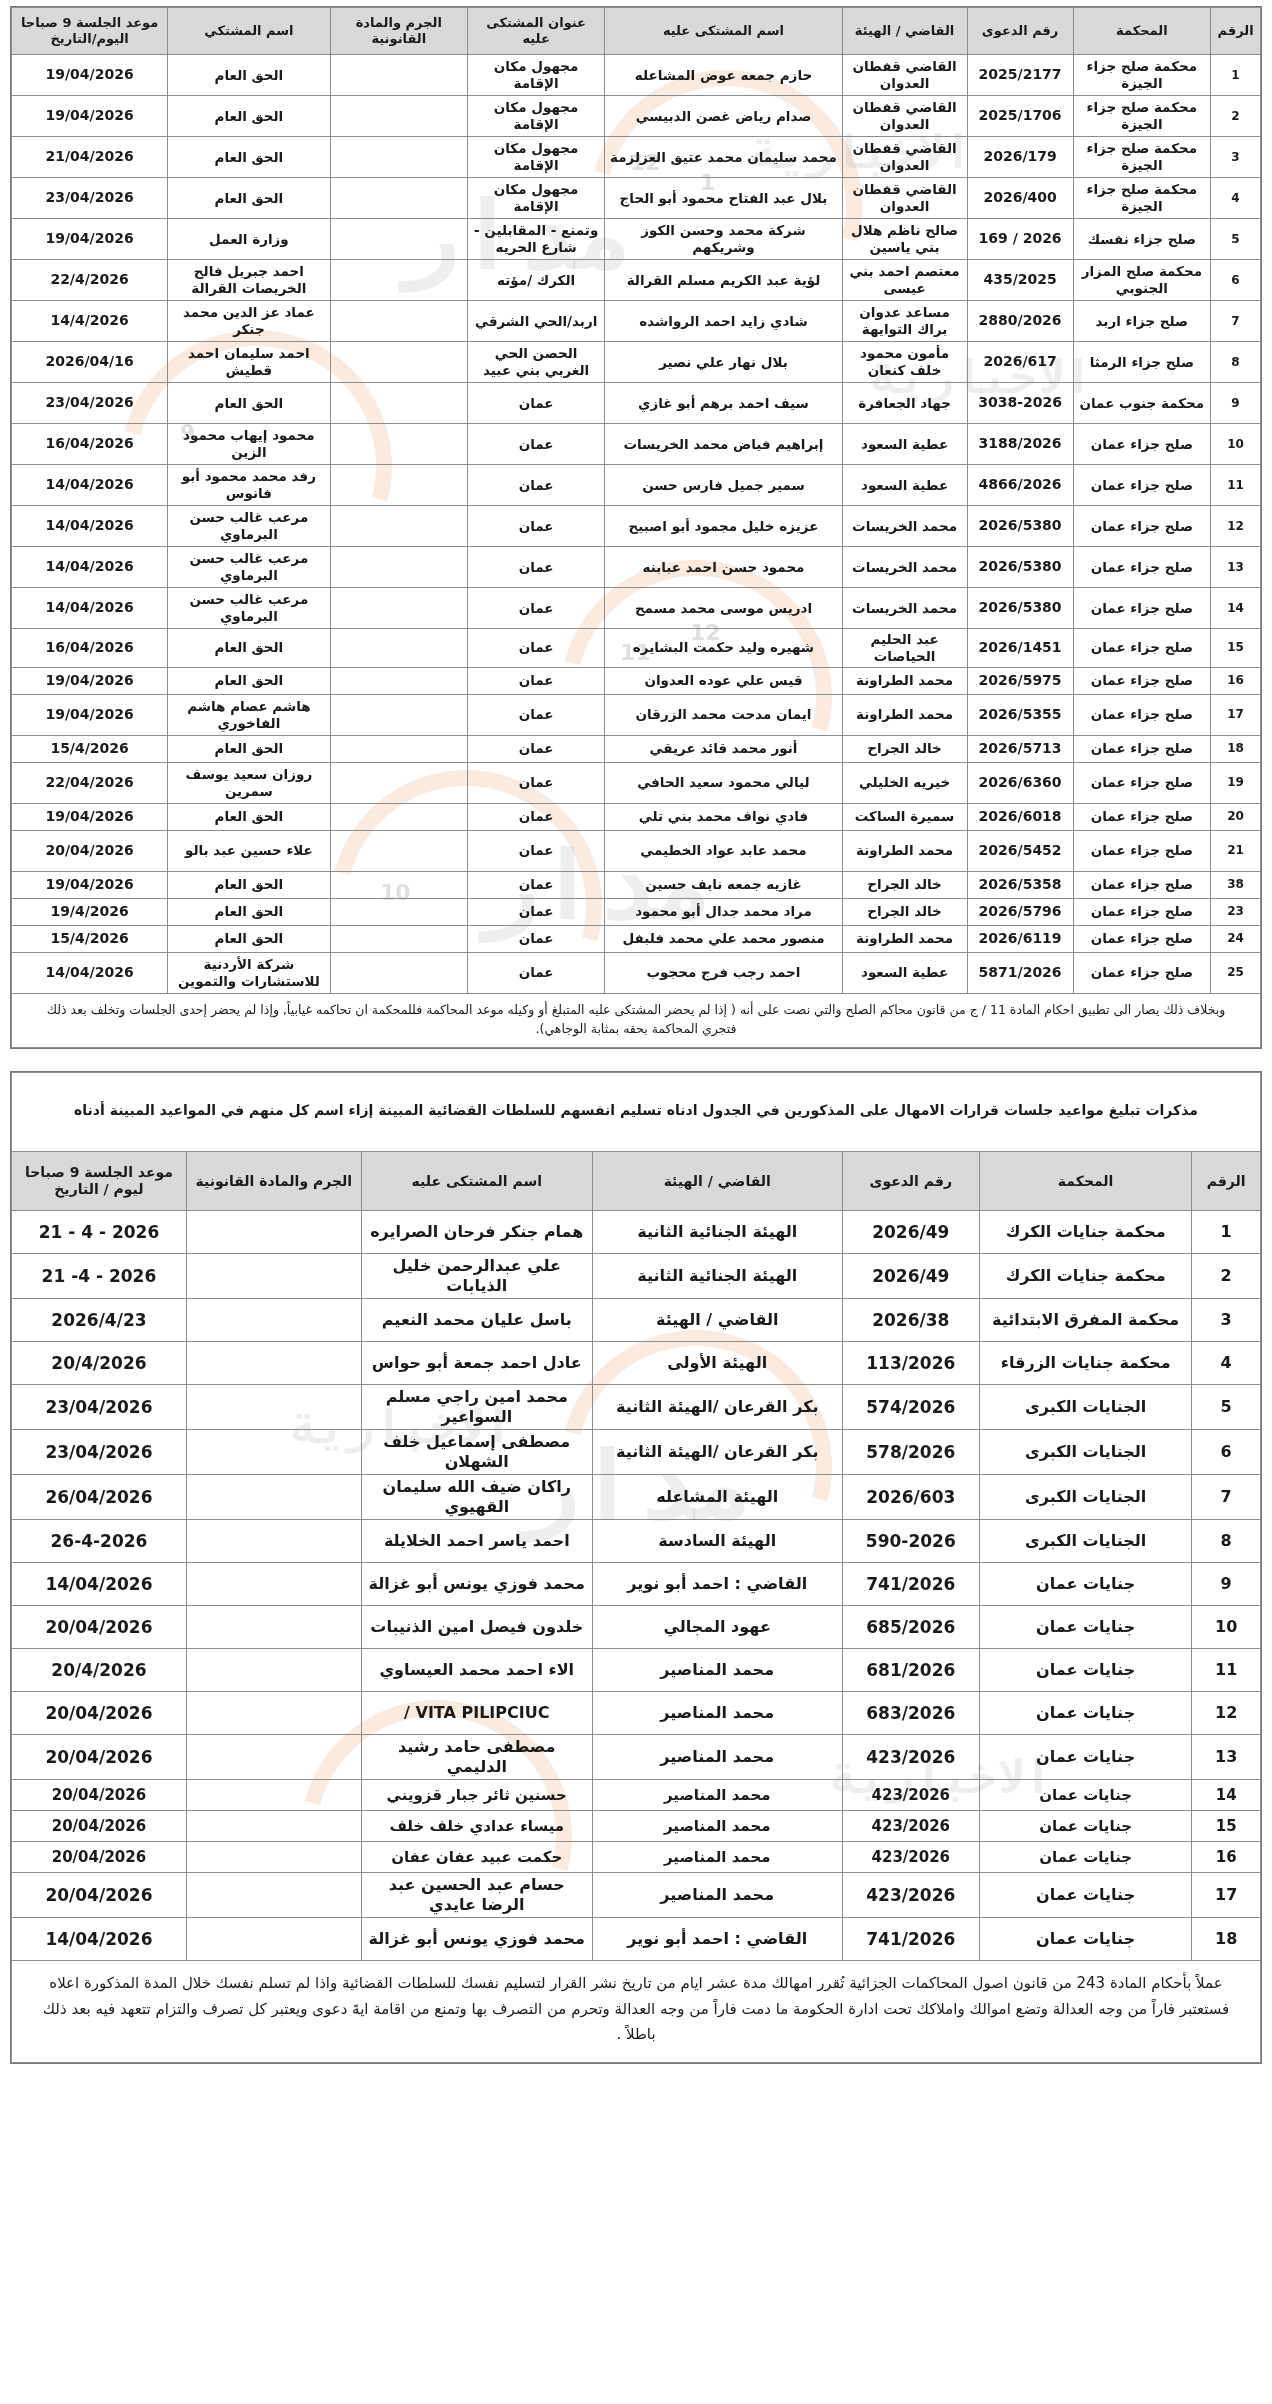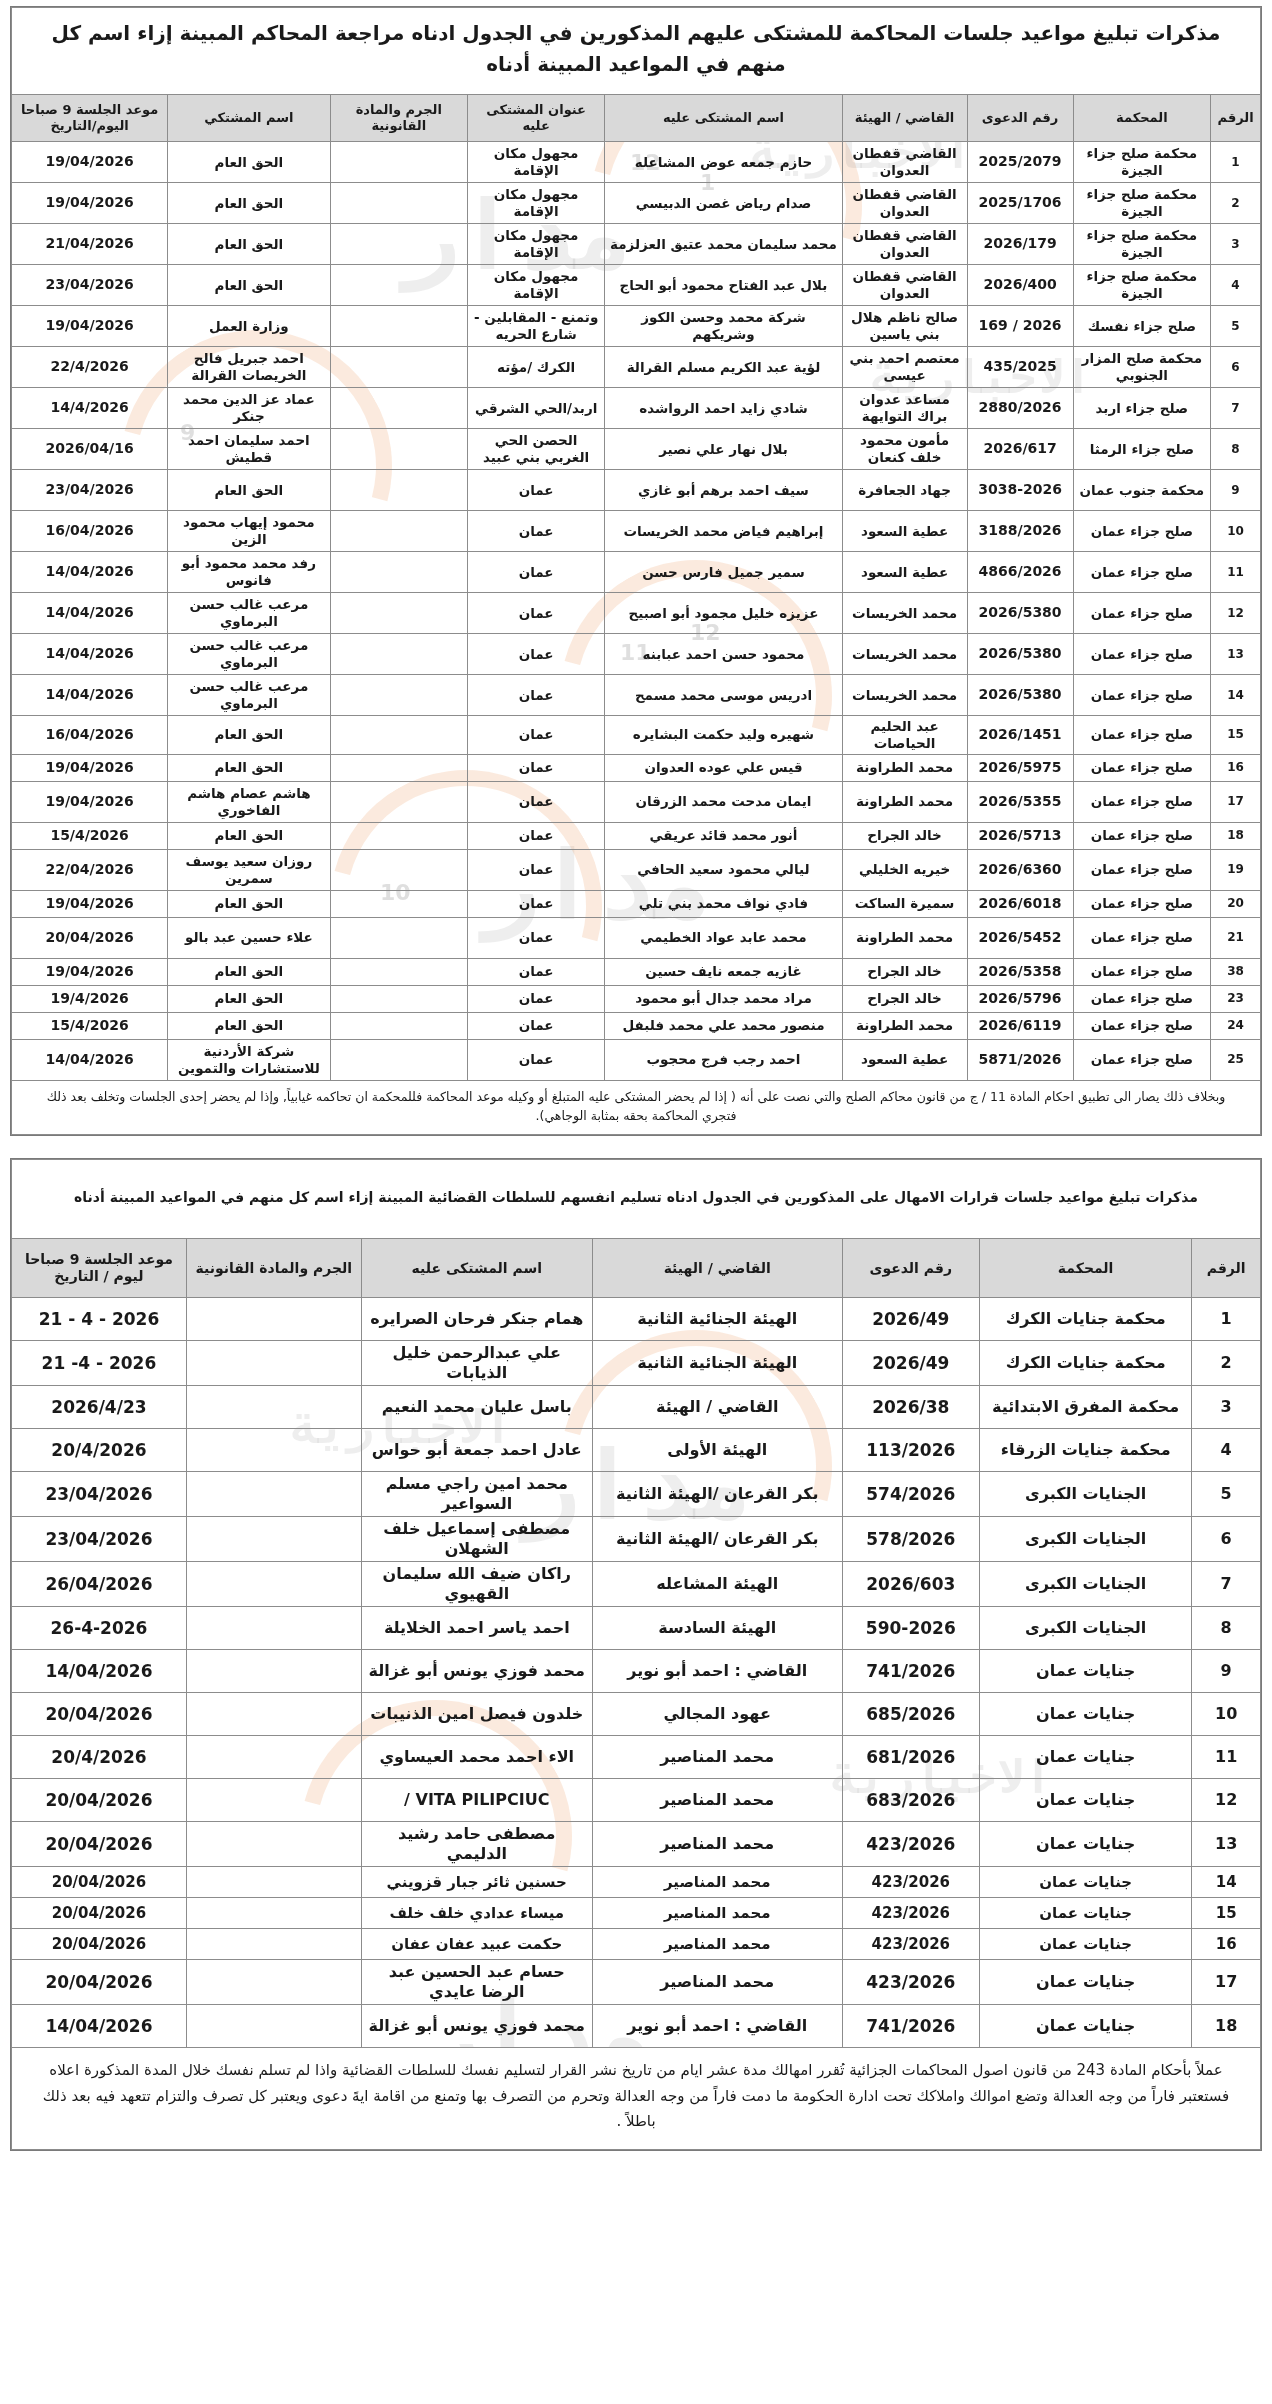--- a/index.html
+++ b/index.html
@@ -171,39 +171,36 @@
           <col style="width:8.5%">
           <col style="width:10%">
         <col style="width:19%">
           <col style="width:11%">
           <col style="width:11%">
         <col style="width:13%">
           <col style="width:12.5%">
       </colgroup>
       <thead>
         <tr>
-          <th colspan="9" class="banner">مذكرات تبليغ مواعيد جلسات المحاكمة للمشتكى عليهم المذكورين في الجدول ادناه مراجعة المحاكم المبينة إزاء اسم كل منهم في المواعيد المبينة أدناه</th>
-        </tr>
-        <tr>
           <th>الرقم</th>
           <th>المحكمة</th>
           <th>رقم الدعوى</th>
           <th>القاضي / الهيئة</th>
           <th>اسم المشتكى عليه</th>
           <th>عنوان المشتكى عليه</th>
           <th>الجرم والمادة القانونية</th>
           <th>اسم المشتكي</th>
           <th>موعد الجلسة 9 صباحا اليوم/التاريخ</th>
         </tr>
       </thead>
       <tbody id="table-one-body">
           <tr class="tall">
             <td class="num">1</td>
             <td>محكمة صلح جزاء الجيزة</td>
-            <td class="ltr">2025/2079</td>
+            <td class="ltr">2025/2177</td>
             <td>القاضي قفطان العدوان</td>
             <td>حازم جمعه عوض المشاعله</td>
             <td>مجهول مكان الإقامة</td>
             <td class="blank"></td>
             <td>الحق العام</td>
             <td class="ltr">19/04/2026</td>
           </tr>
           <tr class="tall">
             <td class="num">2</td>
             <td>محكمة صلح جزاء الجيزة</td>

